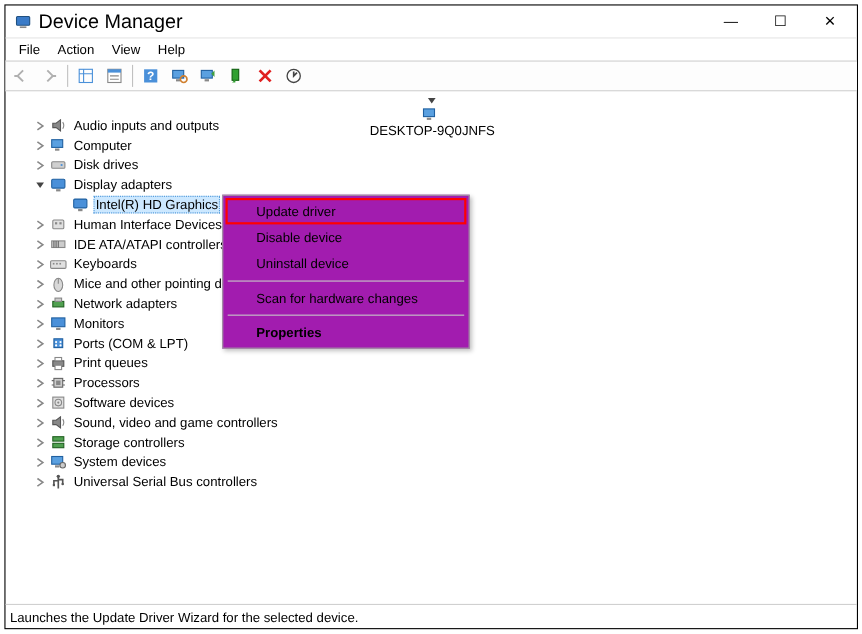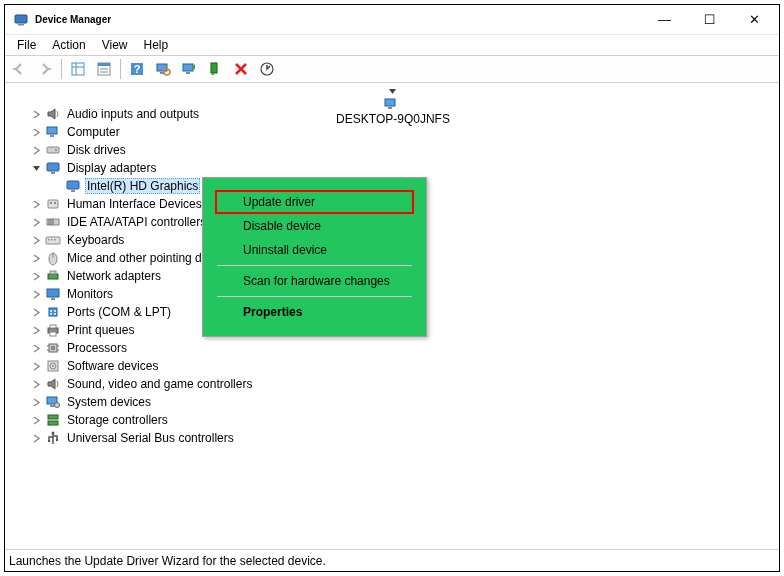--- a/index.html
+++ b/index.html
@@ -20,21 +20,21 @@
     flex-direction: column;
   }
   .titlebar {
     height: 30px;
     display: flex;
     align-items: center;
     padding: 0 2px 0 8px;
     border-bottom: 1px solid #e5e5e5;
   }
   .titlebar .icon { width: 16px; height: 16px; margin-right: 6px; }
-  .titlebar .title { flex: 1; font-size: 10px; font-weight: bold; }
+  .titlebar .title { flex: 1; font-size: 18px; }
   .titlebar .ctl {
     width: 45px; height: 28px;
     display: flex; align-items: center; justify-content: center;
     font-size: 13px;
   }
   .menubar {
     height: 20px;
     display: flex;
     align-items: center;
     padding: 0 4px;
@@ -79,24 +79,24 @@
   .chev svg { width: 9px; height: 9px; }
   .ico { width: 16px; height: 16px; margin-right: 4px; display:flex; align-items:center; justify-content:center;}
   .ico svg { width: 16px; height: 16px; }
   .nlabel { padding: 0 2px; }
   .selected .nlabel { background: #cce8ff; border: 1px dotted #5a9edc; padding: 0 1px; }
   .ctxmenu {
     position: absolute;
     left: 197px;
     top: 94px;
     width: 225px;
-    background: #22c55e;
+    background: #a21caf;
     border: 1px solid #a0a0a0;
     box-shadow: 2px 2px 4px rgba(0,0,0,0.25);
-    padding: 12px;
+    padding: 2px;
     font-size: 12px;
   }
   .ctxitem {
     padding: 5px 28px;
     white-space: nowrap;
   }
   .ctxitem.highlight {
     border: 2px solid #ff0000;
     padding: 3px 26px;
   }
@@ -455,40 +455,40 @@
         <span class="nlabel">Sound, video and game controllers</span>
       </div>
       <div class="node" style="padding-left: 22px;">
         <span class="chev">
           <svg viewBox="0 0 9 9">
             <path d="M2 1 L7 4.5 L2 8" fill="none" stroke="#888" stroke-width="1.4"></path>
           </svg>
         </span>
         <span class="ico">
           <svg viewBox="0 0 16 16">
+            <rect x="3" y="3" width="10" height="4" fill="#50a050" stroke="#206020"></rect>
+            <rect x="3" y="9" width="10" height="4" fill="#50a050" stroke="#206020"></rect>
+          </svg>
+        </span>
+        <span class="nlabel">Storage controllers</span>
+      </div>
+      <div class="node" style="padding-left: 22px;">
+        <span class="chev">
+          <svg viewBox="0 0 9 9">
+            <path d="M2 1 L7 4.5 L2 8" fill="none" stroke="#888" stroke-width="1.4"></path>
+          </svg>
+        </span>
+        <span class="ico">
+          <svg viewBox="0 0 16 16">
             <rect x="2" y="3" width="10" height="7" fill="#5aa0e0" stroke="#2060a0"></rect>
             <rect x="5" y="11" width="4" height="2" fill="#888"></rect>
             <circle cx="12" cy="11" r="2.5" fill="#ccc" stroke="#666"></circle>
           </svg>
         </span>
         <span class="nlabel">System devices</span>
-      </div>
-      <div class="node" style="padding-left: 22px;">
-        <span class="chev">
-          <svg viewBox="0 0 9 9">
-            <path d="M2 1 L7 4.5 L2 8" fill="none" stroke="#888" stroke-width="1.4"></path>
-          </svg>
-        </span>
-        <span class="ico">
-          <svg viewBox="0 0 16 16">
-            <rect x="3" y="3" width="10" height="4" fill="#50a050" stroke="#206020"></rect>
-            <rect x="3" y="9" width="10" height="4" fill="#50a050" stroke="#206020"></rect>
-          </svg>
-        </span>
-        <span class="nlabel">Storage controllers</span>
       </div>
       <div class="node" style="padding-left: 22px;">
         <span class="chev">
           <svg viewBox="0 0 9 9">
             <path d="M2 1 L7 4.5 L2 8" fill="none" stroke="#888" stroke-width="1.4"></path>
           </svg>
         </span>
         <span class="ico">
           <svg viewBox="0 0 16 16">
             <path d="M8 2 L8 14" stroke="#555" stroke-width="1.5"></path>

